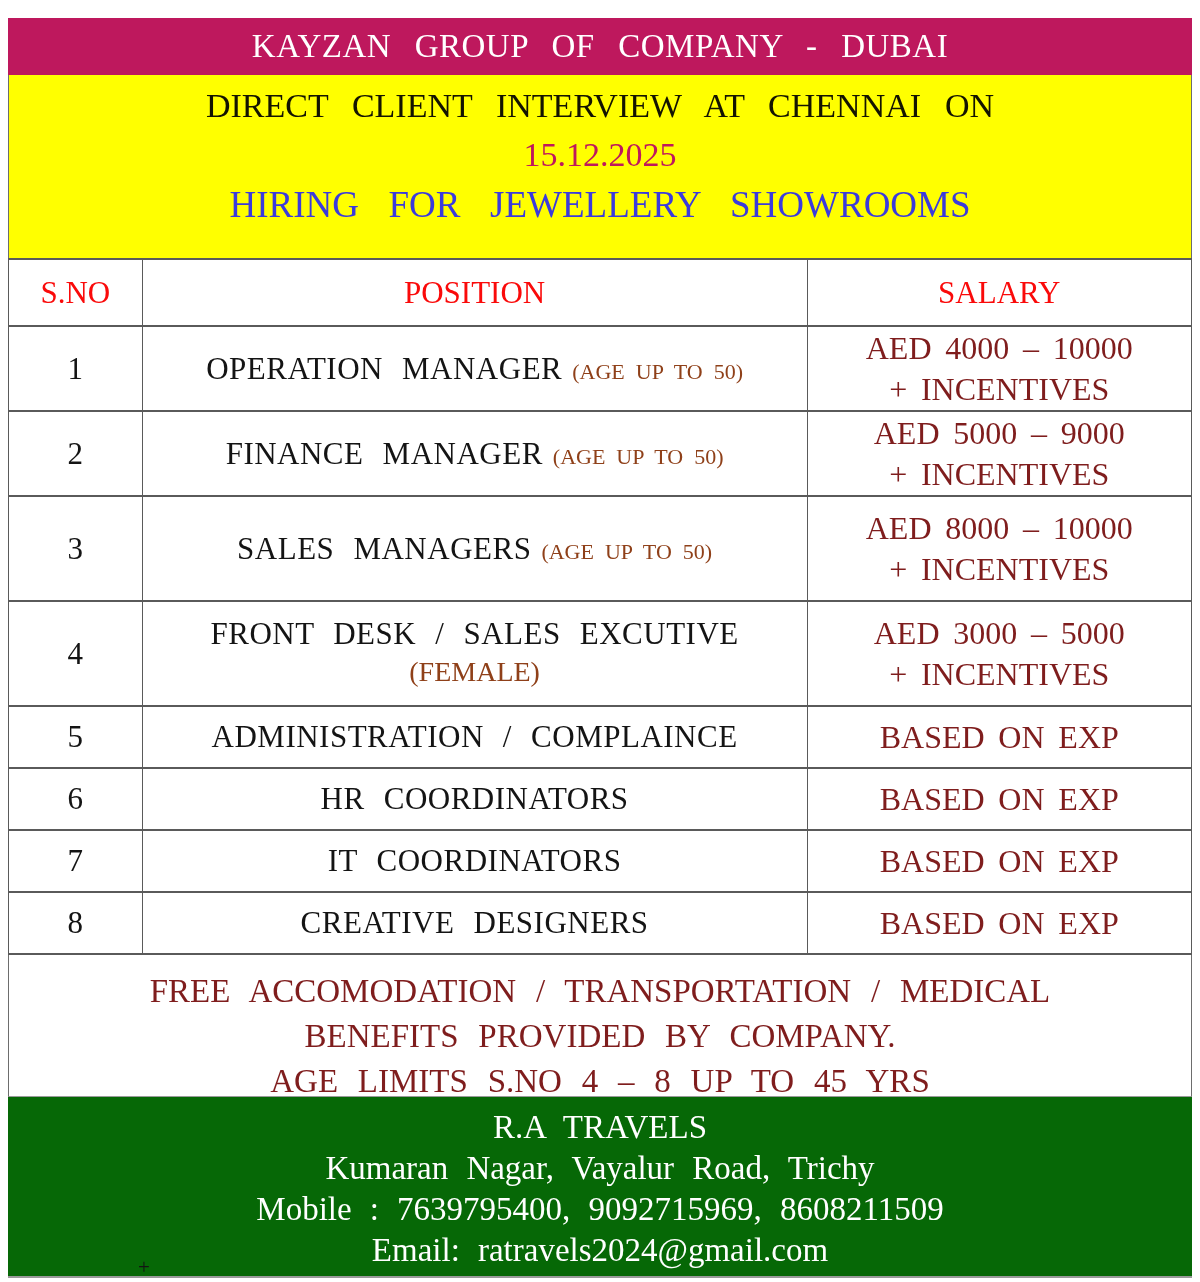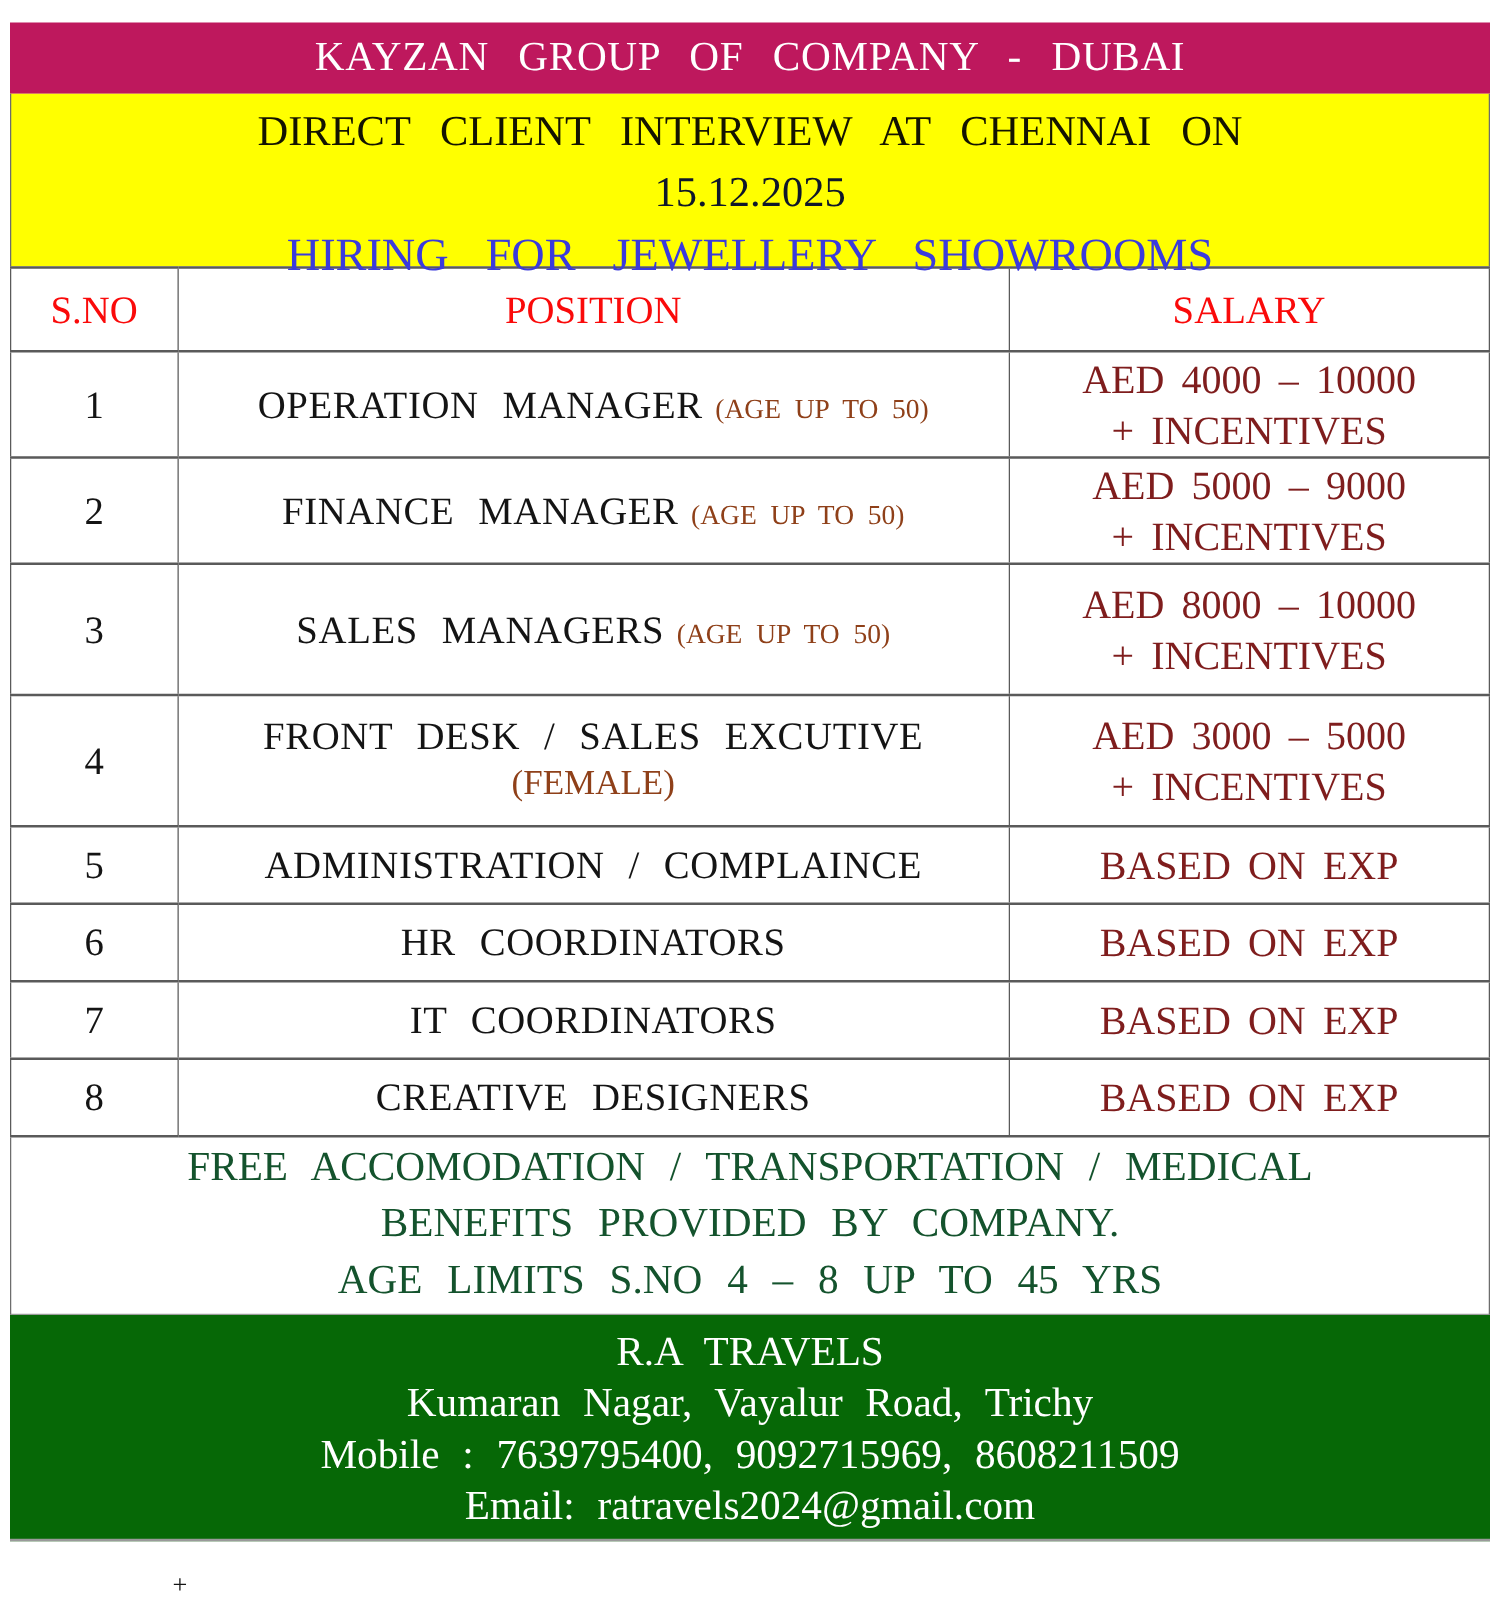--- a/index.html
+++ b/index.html
@@ -28,35 +28,35 @@
     justify-content: center;
     color: #ffffff;
     font-size: 33px;
     word-spacing: 0.45em;
     letter-spacing: 0.5px;
   }
 
   
   .banner {
     background: #ffff00;
-    height: 138px;
+    height: 183px;
     border-left: 1.5px solid #6d6d6d;
     border-right: 1.5px solid #6d6d6d;
     box-sizing: border-box;
     text-align: center;
     padding-top: 6px;
   }
   .banner .b-line1 {
     color: #141400;
     font-size: 34px;
     line-height: 50px;
     word-spacing: 0.45em;
   }
   .banner .b-line2 {
-    color: #0f172a;
+    color: #be185d;
     font-size: 34px;
     line-height: 48px;
   }
   .banner .b-line3 {
     color: #3b3bdc;
     font-size: 37px;
     line-height: 52px;
     word-spacing: 0.55em;
   }
 
@@ -111,23 +111,23 @@
   .salary-cell .s-line { line-height: 41px; }
 
   
   .notes {
     height: 142px;
     border-left: 1.5px solid #6d6d6d;
     border-right: 1.5px solid #6d6d6d;
     border-bottom: 1.5px solid #9a9a9a;
     box-sizing: border-box;
     text-align: center;
-    color: #14532d;
+    color: #7f1d1d;
     font-size: 33px;
-    padding-top: 2px;
+    padding-top: 14px;
   }
   .notes div { line-height: 45px; word-spacing: 0.35em; }
 
   
   .footer {
     background: #066806;
     height: 181px;
     border-bottom: 2px solid #9a9a9a;
     box-sizing: border-box;
     text-align: center;

